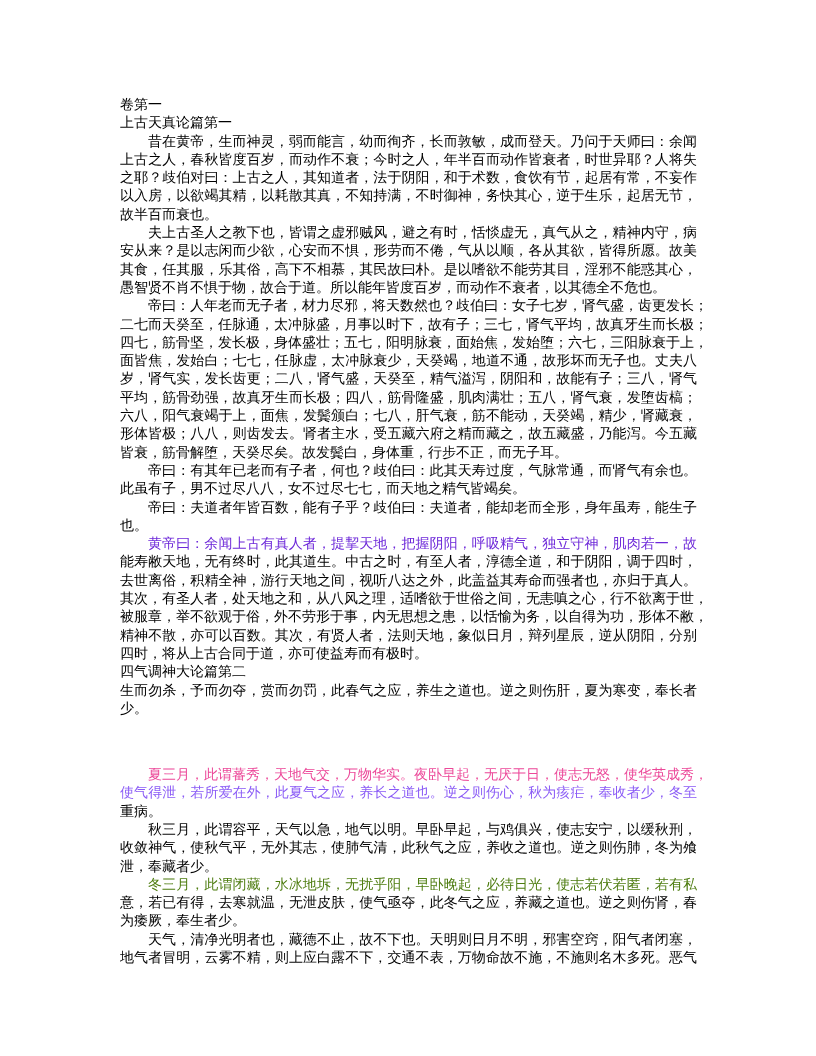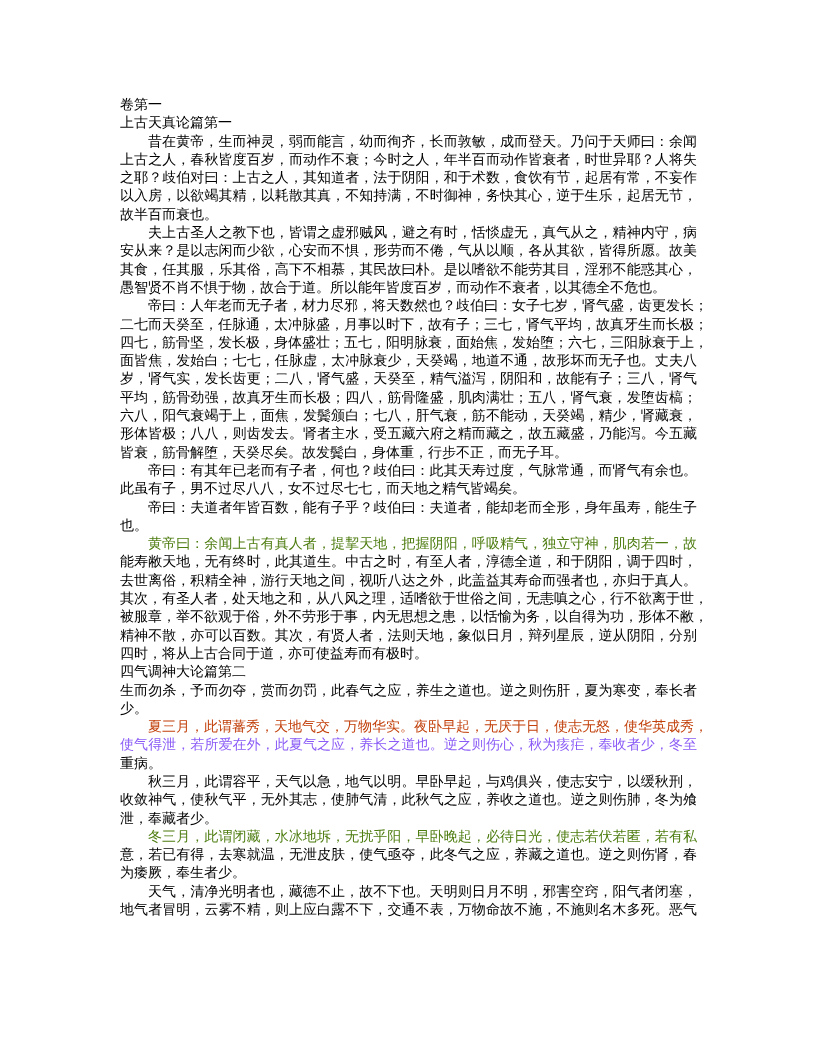--- a/index.html
+++ b/index.html
@@ -69,31 +69,31 @@
         <div class="line justify" style="color: rgb(0, 0, 0);">面皆焦，发始白；七七，任脉虚，太冲脉衰少，天癸竭，地道不通，故形坏而无子也。丈夫八</div>
         <div class="line justify" style="color: rgb(0, 0, 0);">岁，肾气实，发长齿更；二八，肾气盛，天癸至，精气溢泻，阴阳和，故能有子；三八，肾气</div>
         <div class="line justify" style="color: rgb(0, 0, 0);">平均，筋骨劲强，故真牙生而长极；四八，筋骨隆盛，肌肉满壮；五八，肾气衰，发堕齿槁；</div>
         <div class="line justify" style="color: rgb(0, 0, 0);">六八，阳气衰竭于上，面焦，发鬓颁白；七八，肝气衰，筋不能动，天癸竭，精少，肾藏衰，</div>
         <div class="line justify" style="color: rgb(0, 0, 0);">形体皆极；八八，则齿发去。肾者主水，受五藏六府之精而藏之，故五藏盛，乃能泻。今五藏</div>
         <div class="line" style="color: rgb(0, 0, 0);">皆衰，筋骨解堕，天癸尽矣。故发鬓白，身体重，行步不正，而无子耳。</div>
         <div class="line justify indent" style="color: rgb(0, 0, 0);">帝曰：有其年已老而有子者，何也？歧伯曰：此其天寿过度，气脉常通，而肾气有余也。</div>
         <div class="line" style="color: rgb(0, 0, 0);">此虽有子，男不过尽八八，女不过尽七七，而天地之精气皆竭矣。</div>
         <div class="line justify indent" style="color: rgb(0, 0, 0);">帝曰：夫道者年皆百数，能有子乎？歧伯曰：夫道者，能却老而全形，身年虽寿，能生子</div>
         <div class="line" style="color: rgb(0, 0, 0);">也。</div>
-        <div class="line justify indent" style="color: #4d7c0f; font-family: Liberation Serif, serif;">黄帝曰：余闻上古有真人者，提挈天地，把握阴阳，呼吸精气，独立守神，肌肉若一，故</div>
+        <div class="line justify indent" style="color: #6d28d9; font-family: Liberation Serif, serif;">黄帝曰：余闻上古有真人者，提挈天地，把握阴阳，呼吸精气，独立守神，肌肉若一，故</div>
         <div class="line justify" style="color: rgb(0, 0, 0);">能寿敝天地，无有终时，此其道生。中古之时，有至人者，淳德全道，和于阴阳，调于四时，</div>
         <div class="line justify" style="color: rgb(0, 0, 0);">去世离俗，积精全神，游行天地之间，视听八达之外，此盖益其寿命而强者也，亦归于真人。</div>
         <div class="line justify" style="color: rgb(0, 0, 0);">其次，有圣人者，处天地之和，从八风之理，适嗜欲于世俗之间，无恚嗔之心，行不欲离于世，</div>
         <div class="line justify" style="color: rgb(0, 0, 0);">被服章，举不欲观于俗，外不劳形于事，内无思想之患，以恬愉为务，以自得为功，形体不敝，</div>
         <div class="line justify" style="color: rgb(0, 0, 0);">精神不散，亦可以百数。其次，有贤人者，法则天地，象似日月，辩列星辰，逆从阴阳，分别</div>
         <div class="line" style="color: rgb(0, 0, 0);">四时，将从上古合同于道，亦可使益寿而有极时。</div>
         <div class="line heading" style="color: rgb(0, 0, 0);">四气调神大论篇第二</div>
         <div class="line justify" style="color: rgb(0, 0, 0);">生而勿杀，予而勿夺，赏而勿罚，此春气之应，养生之道也。逆之则伤肝，夏为寒变，奉长者</div>
         <div class="line" style="color: rgb(0, 0, 0);">少。</div>
-        <div class="line justify indent" style="color: #c2410c;">夏三月，此谓蕃秀，天地气交，万物华实。夜卧早起，无厌于日，使志无怒，使华英成秀，</div>
+        <div class="line justify indent" style="color: #ec4899; margin-top: 48px;">夏三月，此谓蕃秀，天地气交，万物华实。夜卧早起，无厌于日，使志无怒，使华英成秀，</div>
         <div class="line justify" style="color: #8b5cf6;">使气得泄，若所爱在外，此夏气之应，养长之道也。逆之则伤心，秋为痎疟，奉收者少，冬至</div>
         <div class="line" style="color: rgb(0, 0, 0);">重病。</div>
         <div class="line justify indent" style="color: rgb(0, 0, 0);">秋三月，此谓容平，天气以急，地气以明。早卧早起，与鸡俱兴，使志安宁，以缓秋刑，</div>
         <div class="line justify" style="color: rgb(0, 0, 0);">收敛神气，使秋气平，无外其志，使肺气清，此秋气之应，养收之道也。逆之则伤肺，冬为飧</div>
         <div class="line" style="color: rgb(0, 0, 0);">泄，奉藏者少。</div>
         <div class="line justify indent" style="color: #4d7c0f;">冬三月，此谓闭藏，水冰地坼，无扰乎阳，早卧晚起，必待日光，使志若伏若匿，若有私</div>
         <div class="line justify" style="color: rgb(0, 0, 0);">意，若已有得，去寒就温，无泄皮肤，使气亟夺，此冬气之应，养藏之道也。逆之则伤肾，春</div>
         <div class="line" style="color: rgb(0, 0, 0);">为痿厥，奉生者少。</div>
         <div class="line justify indent" style="color: rgb(0, 0, 0);">天气，清净光明者也，藏德不止，故不下也。天明则日月不明，邪害空窍，阳气者闭塞，</div>
         <div class="line justify" style="color: rgb(0, 0, 0);">地气者冒明，云雾不精，则上应白露不下，交通不表，万物命故不施，不施则名木多死。恶气</div>

